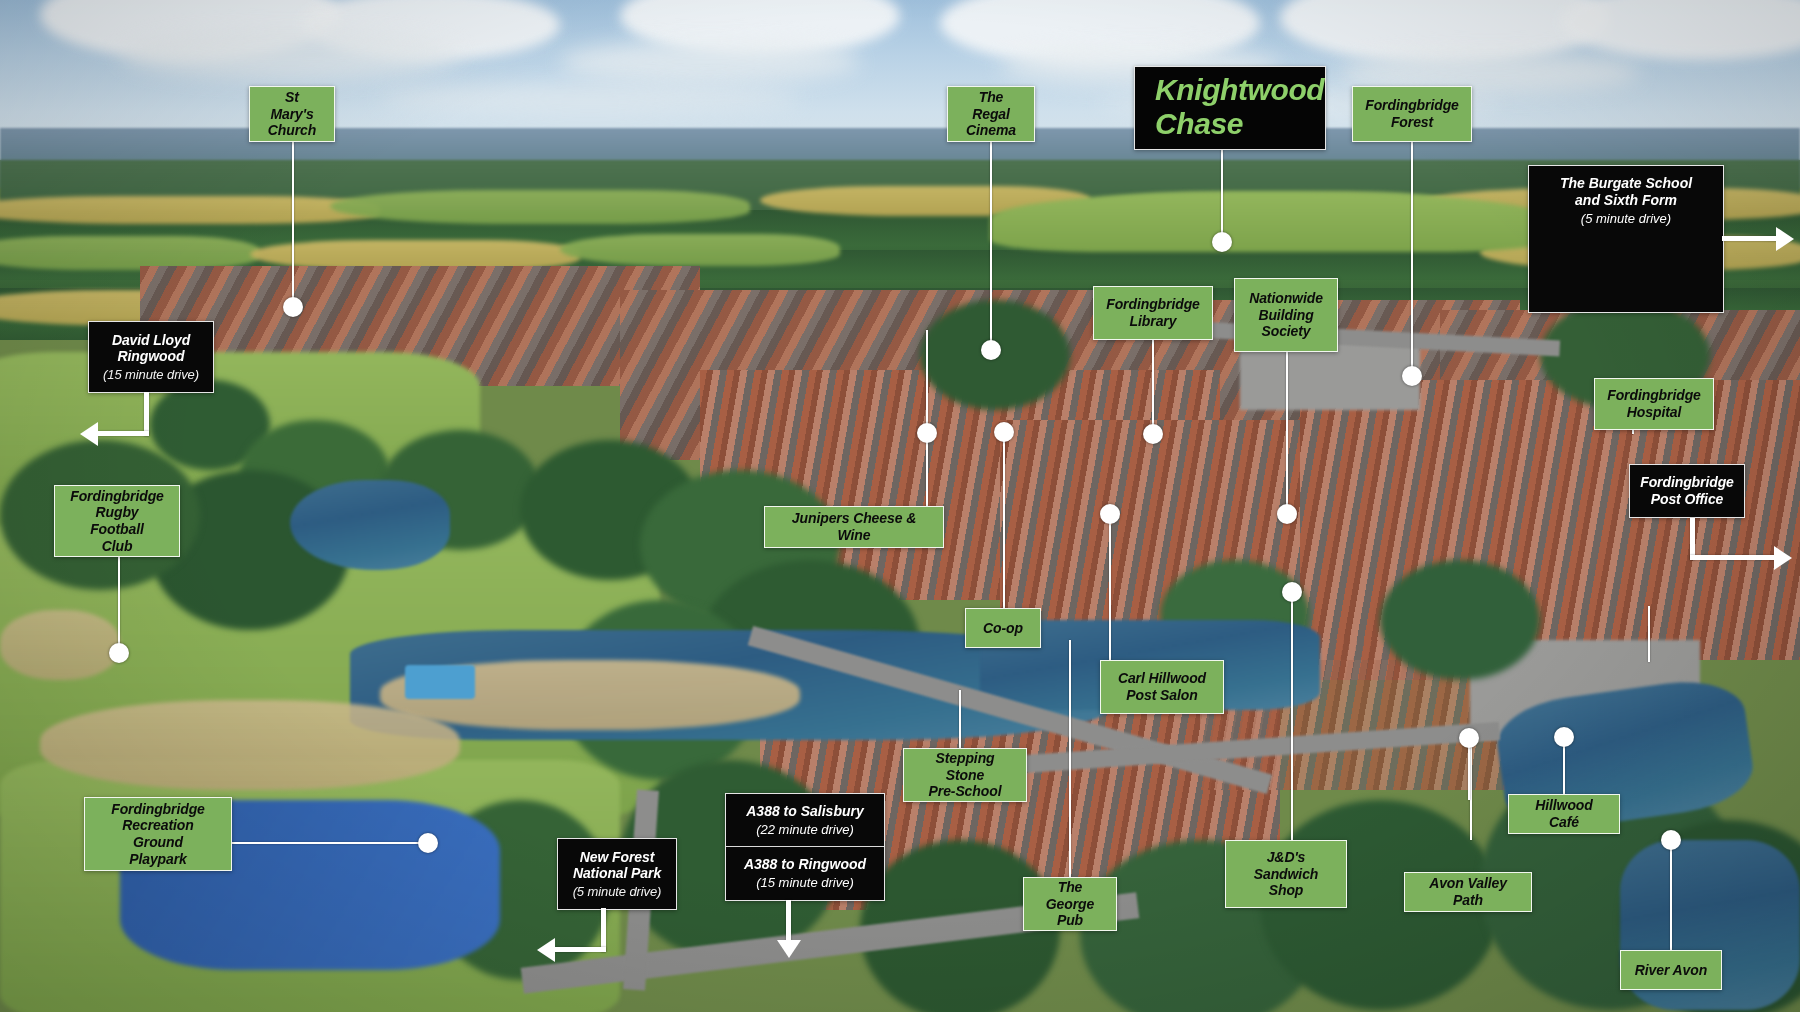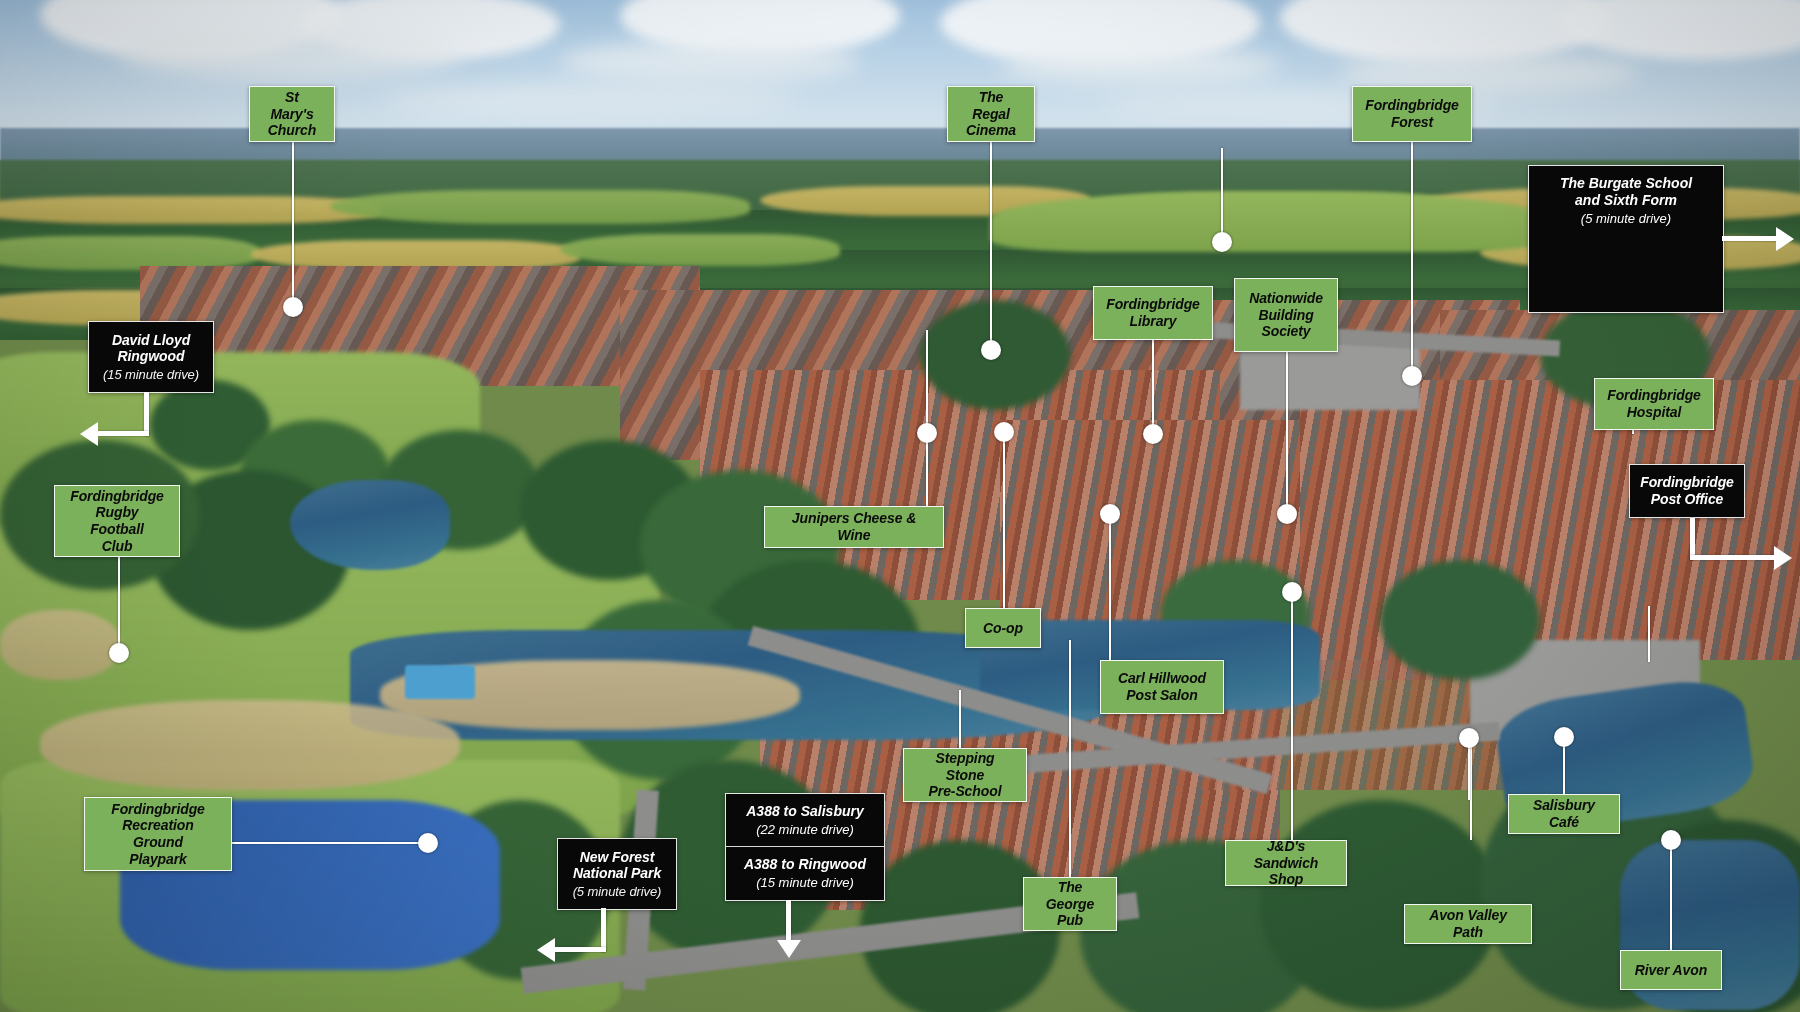--- a/index.html
+++ b/index.html
@@ -353,31 +353,31 @@
     <div class="label green" style="left:903px;top:748px;width:124px;height:54px;font-size:14px;">
       <span>Stepping Stone</span>
       <span>Pre-School</span>
     </div>
 
     <div class="label green" style="left:1023px;top:877px;width:94px;height:54px;font-size:14px;">
       <span>The George</span>
       <span>Pub</span>
     </div>
 
-    <div class="label green" style="left:1225px;top:840px;width:122px;height:46px;font-size:14px;">
+    <div class="label green" style="left:1225px;top:840px;width:122px;height:68px;font-size:14px;">
       <span>J&amp;D's Sandwich</span>
       <span>Shop</span>
     </div>
 
-    <div class="label green" style="left:1404px;top:904px;width:128px;height:40px;font-size:14px;">
+    <div class="label green" style="left:1404px;top:872px;width:128px;height:40px;font-size:14px;">
       <span>Avon Valley Path</span>
     </div>
 
     <div class="label green" style="left:1508px;top:794px;width:112px;height:40px;font-size:14px;">
-      <span>Salisbury Café</span>
+      <span>Hillwood Café</span>
     </div>
 
     <div class="label green" style="left:1620px;top:950px;width:102px;height:40px;font-size:14px;">
       <span>River Avon</span>
     </div>
 
     <div class="label black" style="left:1629px;top:464px;width:116px;height:54px;font-size:14px;">
       <span>Fordingbridge</span>
       <span>Post Office</span>
     </div>
@@ -387,20 +387,24 @@
       <span>Ringwood</span>
       <span class="sub">(15 minute drive)</span>
     </div>
 
     <div class="label black" style="left:557px;top:838px;width:120px;height:72px;font-size:14px;">
       <span>New Forest</span>
       <span>National Park</span>
       <span class="sub">(5 minute drive)</span>
     </div>
 
+    <div class="label title" style="left:1134px;top:66px;width:192px;height:84px;">
+      <span>Knightwood</span>
+      <span>Chase</span>
+    </div>
 
     <div class="stackbox" style="left:1528px;top:165px;width:196px;height:148px;font-size:14px;">
       <div class="cell">
         <span>The Burgate School</span><br>
         <span>and Sixth Form</span>
         <span class="sub">(5 minute drive)</span>
       </div>
     </div>
 
     <div class="stackbox" style="left:725px;top:793px;width:160px;height:108px;font-size:14px;">

